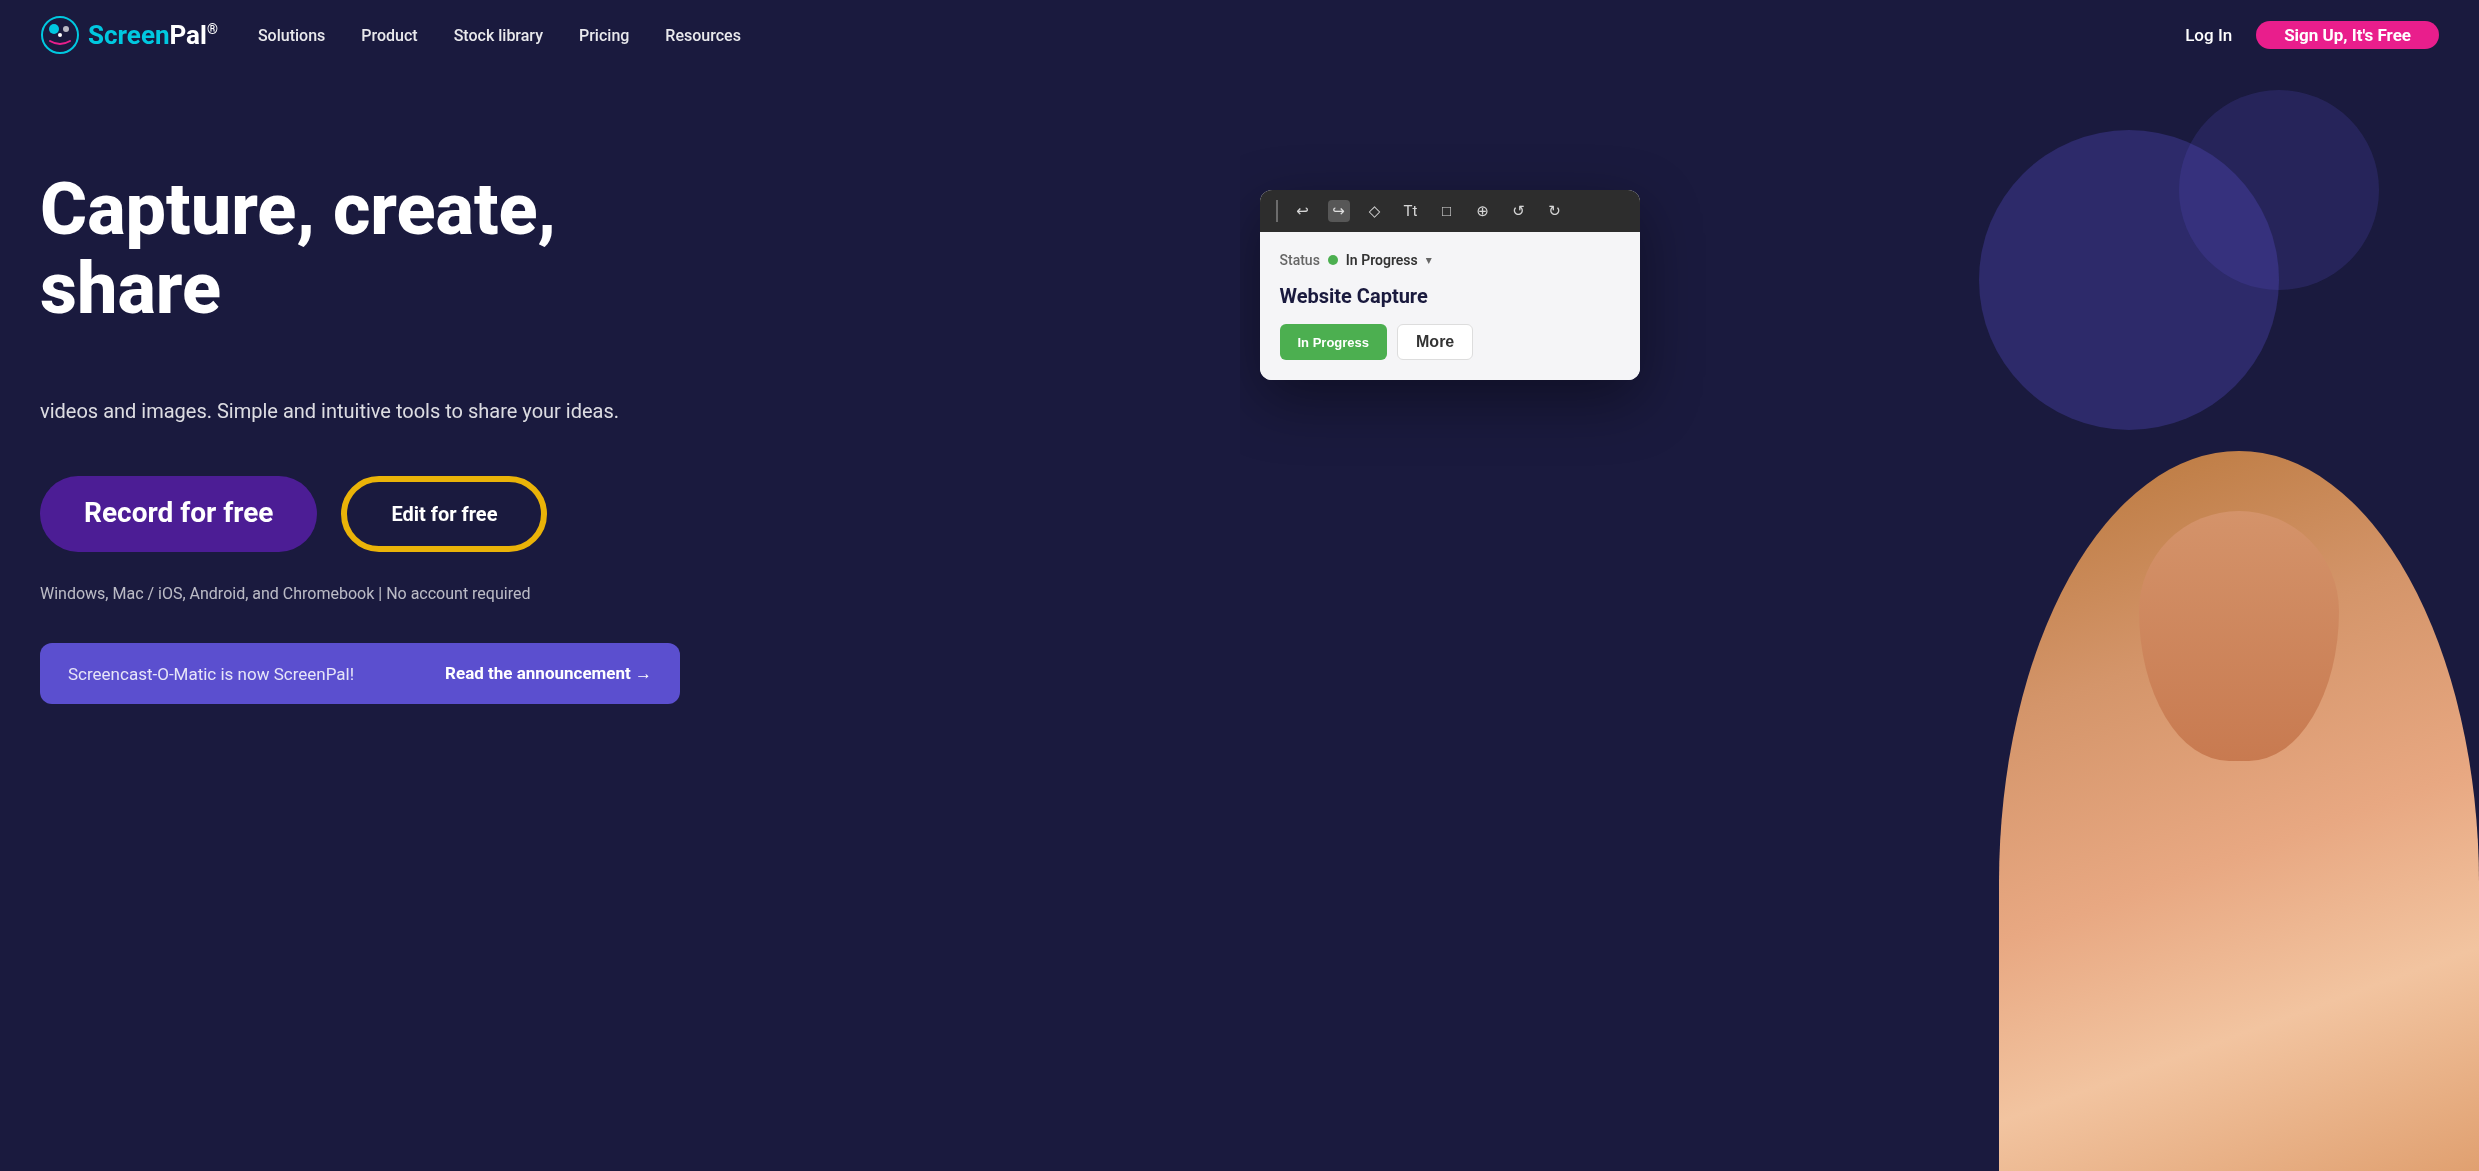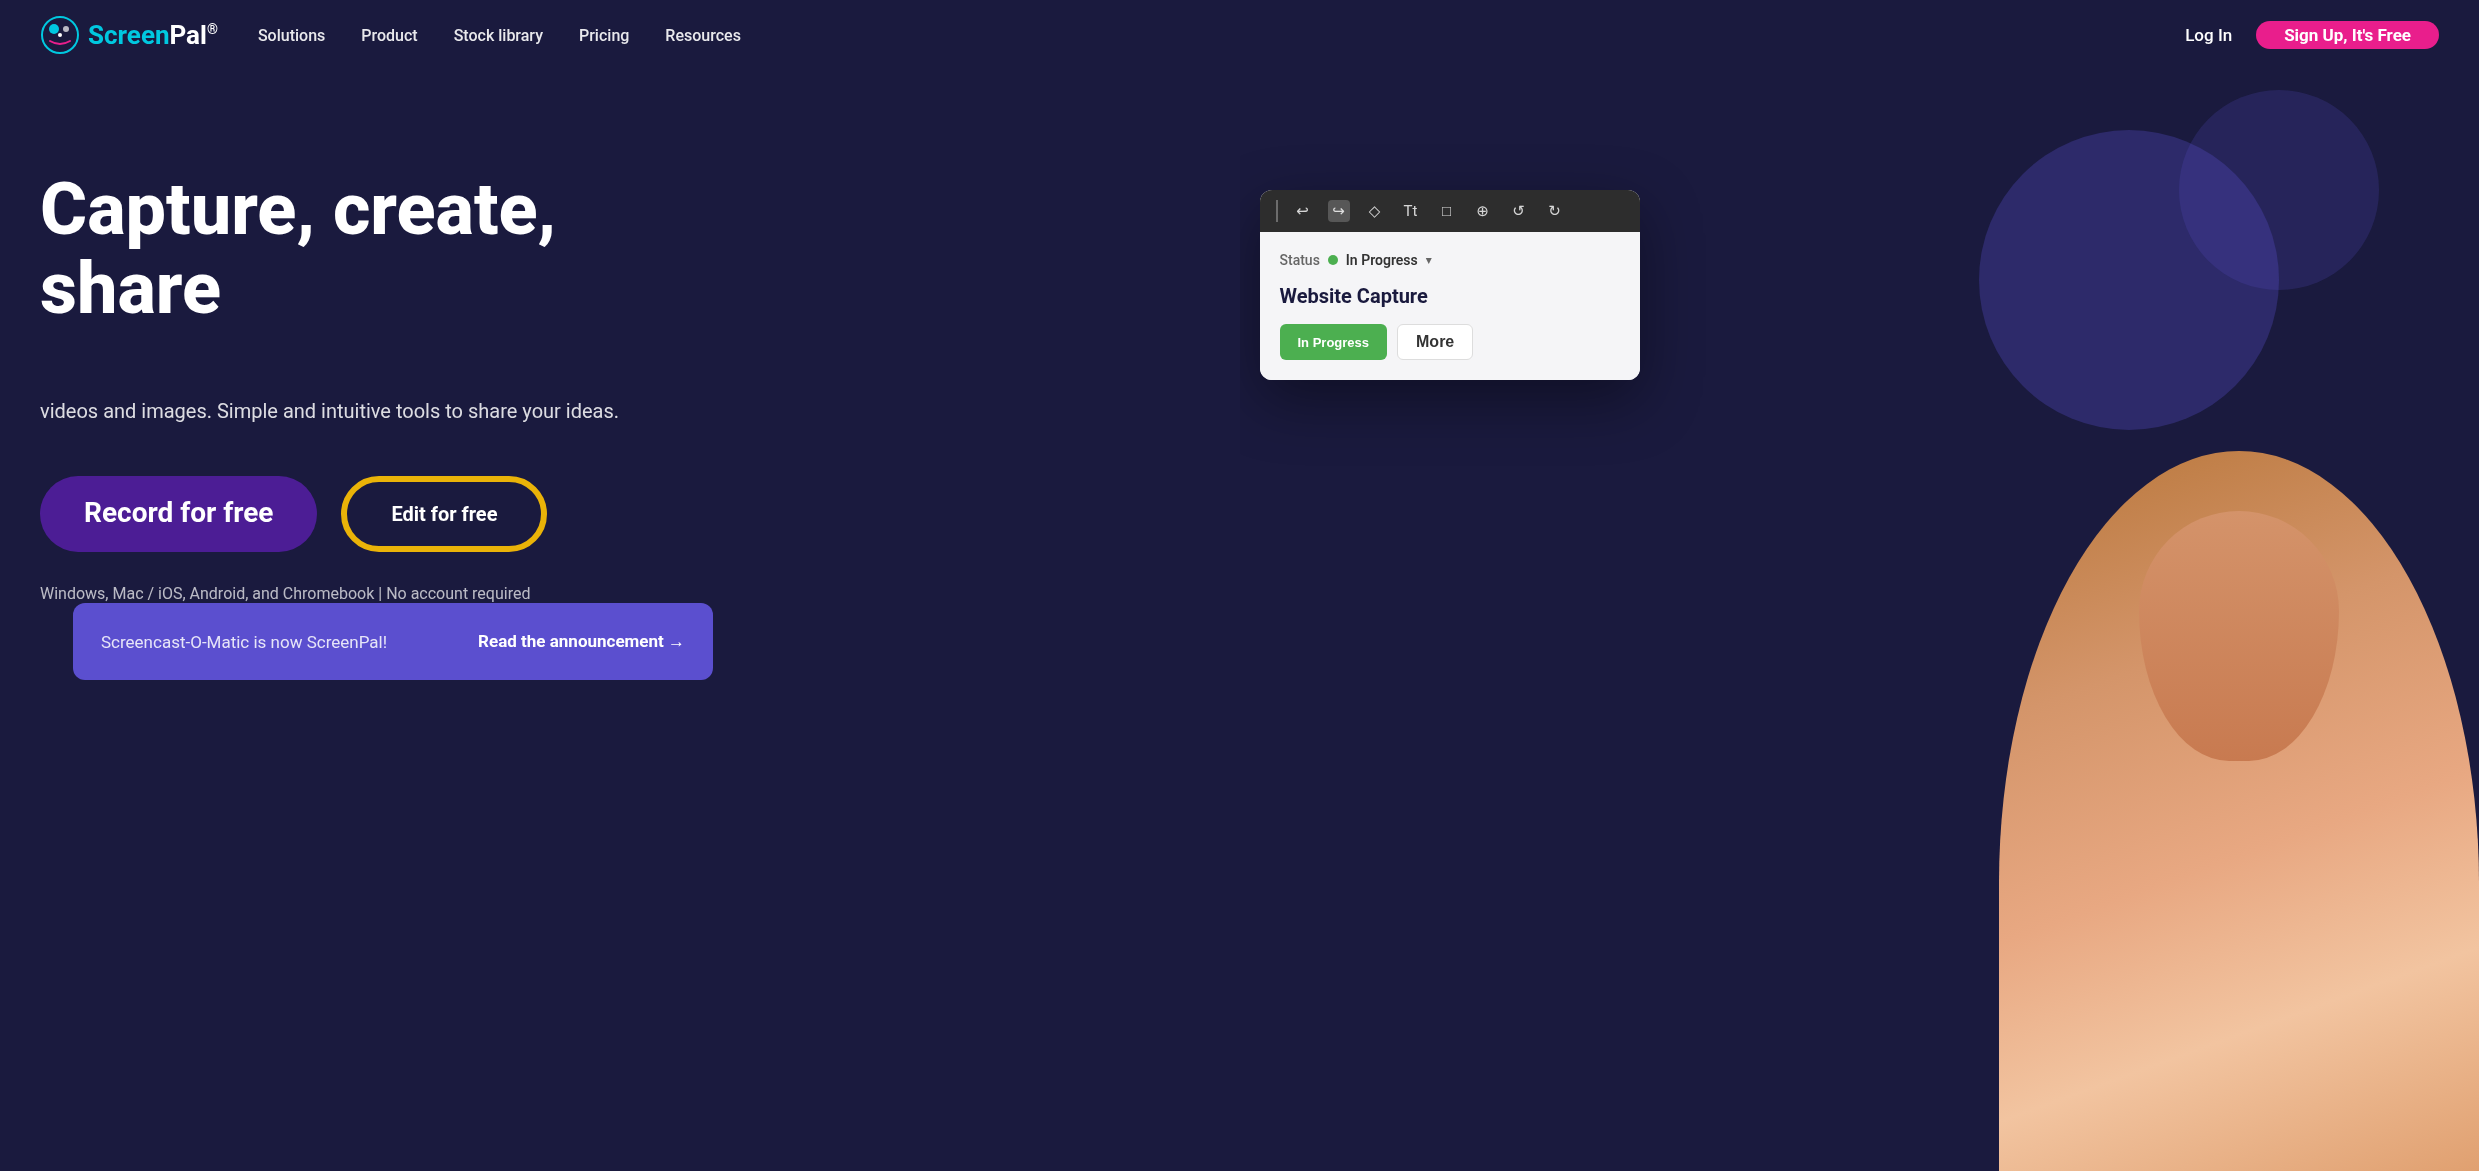--- a/index.html
+++ b/index.html
@@ -155,31 +155,31 @@
       font-size: 20px;
       font-weight: 700;
       cursor: pointer;
       text-decoration: none;
       display: inline-block;
     }
 
     .hero-platform {
       font-size: 16px;
       color: rgba(255,255,255,0.7);
+      margin-bottom: 40px;
     }
 
     .announcement-banner {
       display: flex;
       align-items: center;
       background-color: #5b4fcf;
       border-radius: 12px;
-      padding: 28px 28px;
+      padding: 20px 28px;
       gap: 13px;
       max-width: 640px;
-      margin-left: 33px;
     }
 
     .announcement-text {
       font-size: 17px;
       color: rgba(255,255,255,0.85);
       flex: 1;
     }
 
     .announcement-link {
       color: #ffffff;

